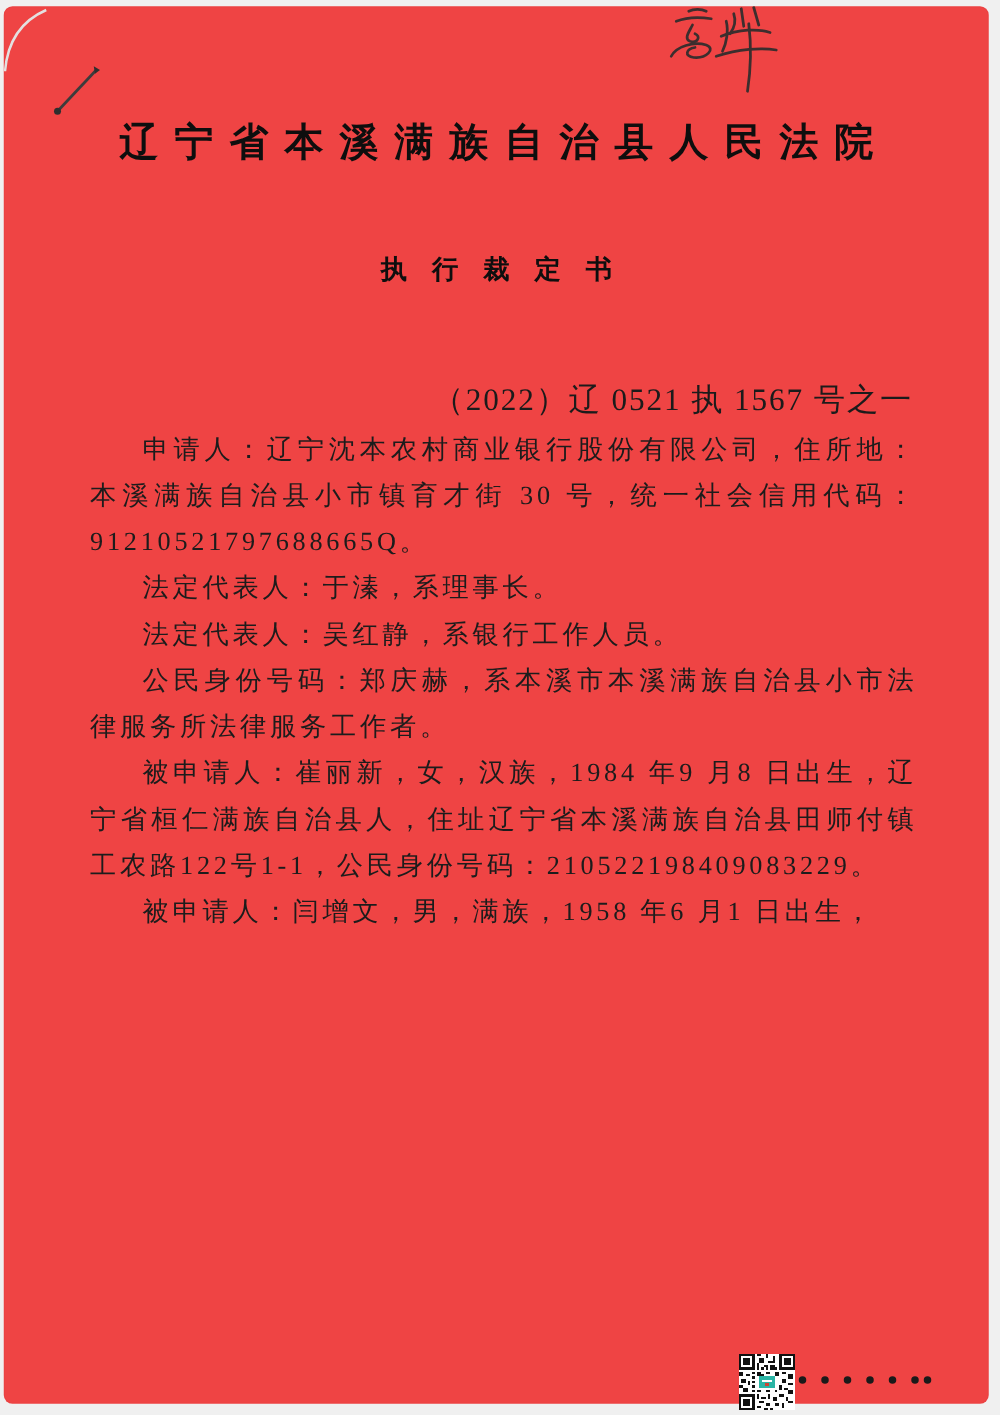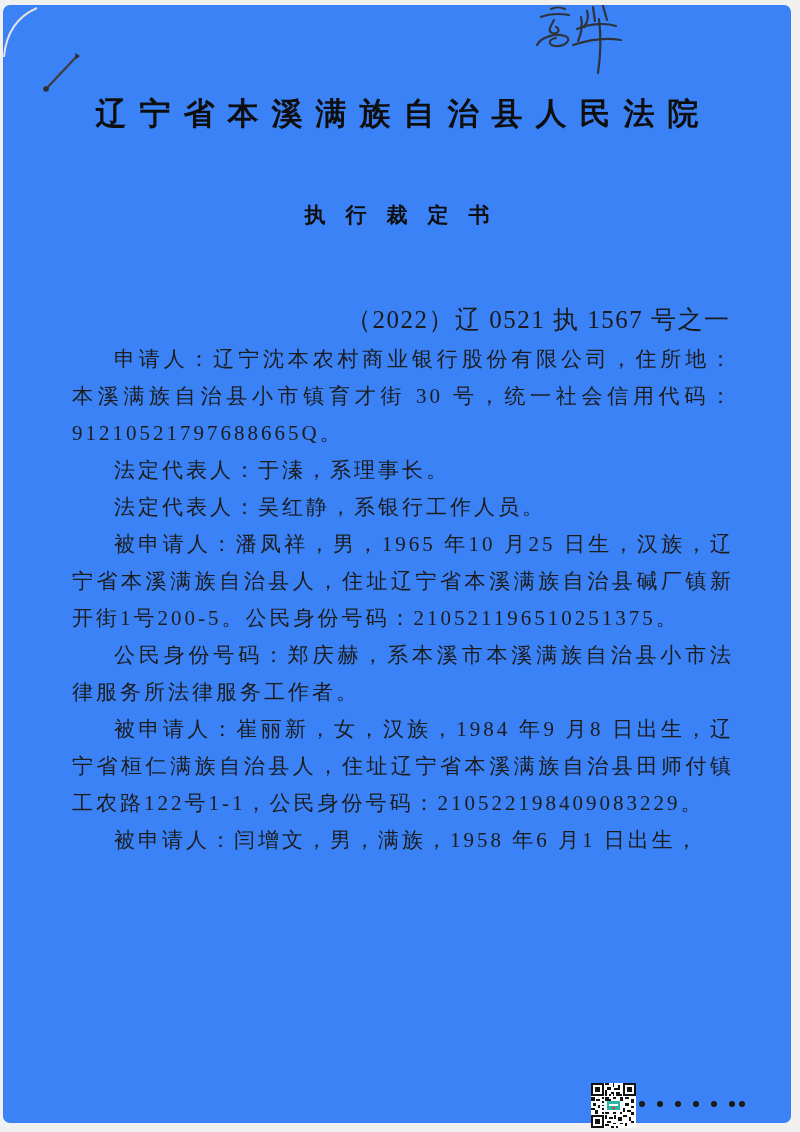--- a/index.html
+++ b/index.html
@@ -3,21 +3,21 @@
 <meta charset="utf-8">
 <style>
   html,body{margin:0;padding:0;}
   body{
     width:800px;height:1132px;position:relative;overflow:hidden;
     background:#f0f0f0;
     font-family:"Liberation Serif","DejaVu Serif",serif;
   }
   .paper{
     position:absolute;left:3px;top:5px;width:788px;height:1118px;
-    background:#3b82f6;border-radius:7px;
+    background:#ef4444;border-radius:7px;
     box-shadow:0 0 0 1px rgba(0,0,0,0.02) inset;
   }
   .corner-arc{position:absolute;left:0;top:0;}
   .pen-mark{position:absolute;left:36px;top:40px;}
   .handwriting{position:absolute;left:518px;top:0;}
   .court-name{
     position:absolute;left:0;top:88px;width:100%;
     text-align:center;font-size:31px;font-weight:bold;color:#0e0e0e;
     letter-spacing:13px;text-indent:13px;white-space:nowrap;
   }
@@ -82,21 +82,20 @@
   <div class="court-name">辽宁省本溪满族自治县人民法院</div>
 
   <div class="doc-title">执行裁定书</div>
 
   <div class="case-number">（2022）辽 0521 执 1567 号之一</div>
 
   <div class="content">
     <p>申请人：辽宁沈本农村商业银行股份有限公司，住所地：本溪满族自治县小市镇育才街 30 号，统一社会信用代码：91210521797688665Q。</p>
     <p>法定代表人：于溱，系理事长。</p>
     <p>法定代表人：吴红静，系银行工作人员。</p>
-    <p>被申请人：潘凤祥，男，1965 年10 月25 日生，汉族，辽宁省本溪满族自治县人，住址辽宁省本溪满族自治县碱厂镇新开街1号200-5。公民身份号码：210521196510251375。</p>
     <p>公民身份号码：郑庆赫，系本溪市本溪满族自治县小市法律服务所法律服务工作者。</p>
     <p>被申请人：崔丽新，女，汉族，1984 年9 月8 日出生，辽宁省桓仁满族自治县人，住址辽宁省本溪满族自治县田师付镇工农路122号1-1，公民身份号码：210522198409083229。</p>
     <p>被申请人：闫增文，男，满族，1958 年6 月1 日出生，</p>
   </div>
 
   <svg class="qr" width="45" height="45" viewBox="0 0 25 25" shape-rendering="crispEdges">
     <rect x="0" y="0" width="25" height="25" fill="#ffffff"></rect>
     <g fill="#111111">
       <rect x="0" y="0" width="7" height="7"></rect>
         <rect x="18" y="0" width="7" height="7"></rect>

